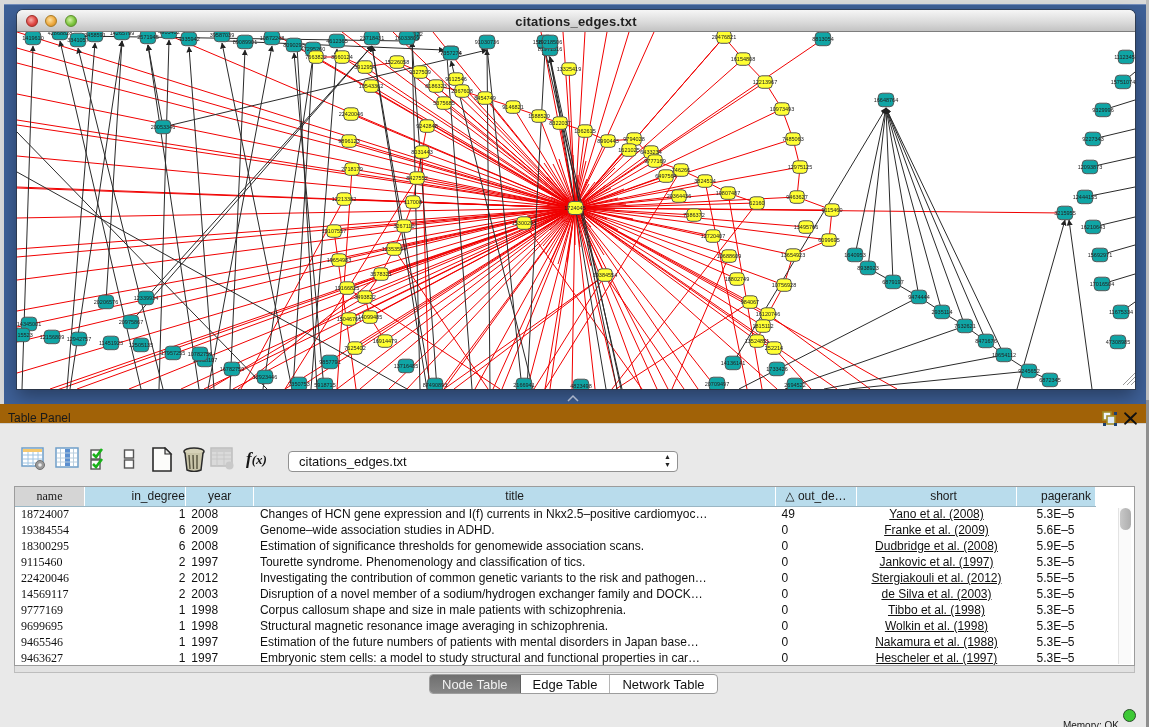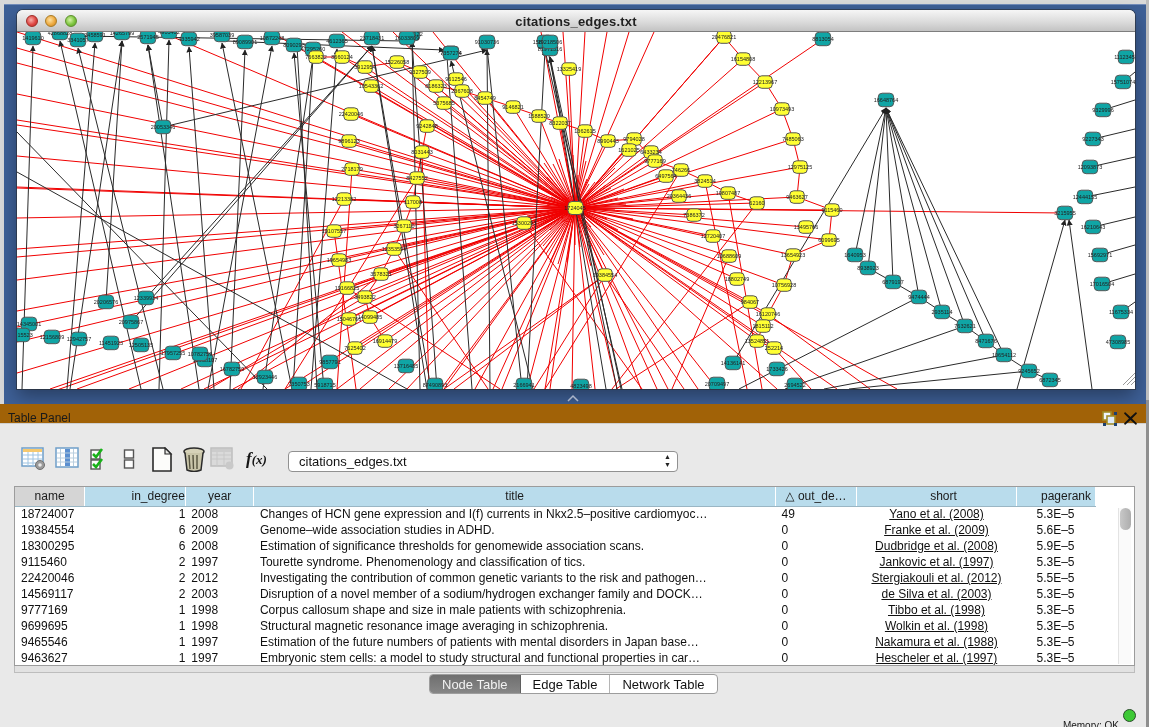--- a/index.html
+++ b/index.html
@@ -13,21 +13,21 @@
 #phead { position:absolute; left:0; top:0; width:1149px; height:20px; background:#a16207; border-bottom:1px solid #cfcfcf; }
 #phead .t { position:absolute; left:8px; top:7px; font-size:12px; color:#1a1a1a; }
 #toolbar { position:absolute; left:0; top:29px; width:1149px; height:44px; }
 #combo { position:absolute; left:288px; top:18px; width:390px; height:21px; background:#fff; border:1px solid #919191; border-radius:4px; font-size:13px; color:#111; line-height:19px; padding-left:10px; }
 #combo .ud { position:absolute; right:6px; top:1px; font-size:7px; color:#222; line-height:8px; text-align:center; }
 #tablewrap { position:absolute; left:14px; top:82px; width:1121px; height:180px; background:#fff; border:1px solid #9c9c9c; }
 table { border-collapse:collapse; table-layout:fixed; width:1081px; font-size:12px; }
 thead td { background:#b9dcec; border-right:1px solid #fff; border-bottom:1px solid #9ab6c4; text-align:center; height:19px; color:#1b1b1b; }
 thead td.c1 { background:#d5d5d5; }
 tbody td { height:16px; color:#101010; white-space:nowrap; overflow:hidden; padding-left:6px; }
-td.c1 { width:67px; } td.c2 { width:97px;text-align:right; } td.c3 { width:66px; } td.c4 { width:502px; }
+td.c1 { width:67px;font-family:Liberation Serif, serif; } td.c2 { width:97px;text-align:right; } td.c3 { width:66px; } td.c4 { width:502px; }
 td.c5 { width:78px; } td.c6 { width:154px;padding-left:14px; } td.c7 { width:76px;padding-left:20px; }
 tbody td.c6 { text-align:center; padding-left:0;text-decoration:underline; }
 #vsb { position:absolute; right:3px; top:21px; width:13px; height:156px; background:#fafafa; border-left:1px solid #e3e3e3; }
 #vsb .th { position:absolute; left:1px; top:0px; width:11px; height:22px; background:linear-gradient(90deg,#c8c8c8,#adadad); border-radius:6px; }
 #gutter { position:absolute; left:14px; top:262px; width:1121px; height:7px; background:#e2e2e2; border:1px solid #bdbdbd; border-top:none; }
 #tabs { position:absolute; left:429px; top:270px; height:20px; border:1px solid #9d9d9d; border-radius:4px; overflow:hidden; display:flex; background:#fff; }
 #tabs div { font-size:13px; line-height:19px; padding:0 12px; color:#111; border-right:1px solid #b5b5b5; }
 #tabs div.sel { background:linear-gradient(#6f6f6f,#868686); color:#f2f2f2; border-right:1px solid #5f5f5f; }
 #mem { position:absolute; right:30px; top:316px; font-size:10px; color:#1a1a1a; }
 #memdot { position:absolute; right:13px; top:305px; width:13px; height:13px; border-radius:50%; background:#3dc935; border:1.5px solid #2b4d2b; }

